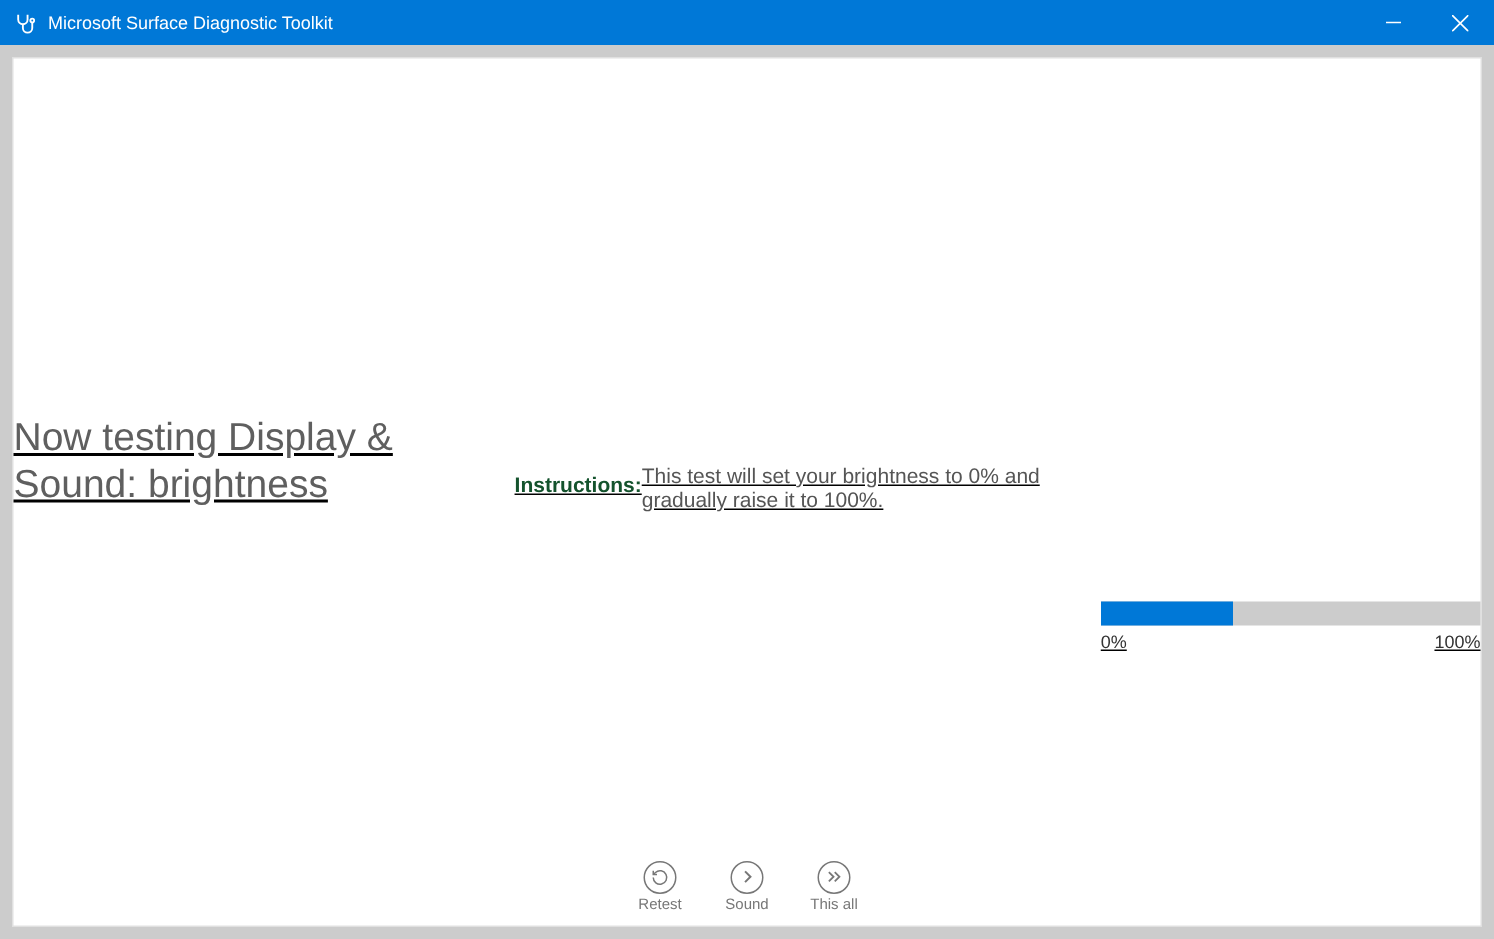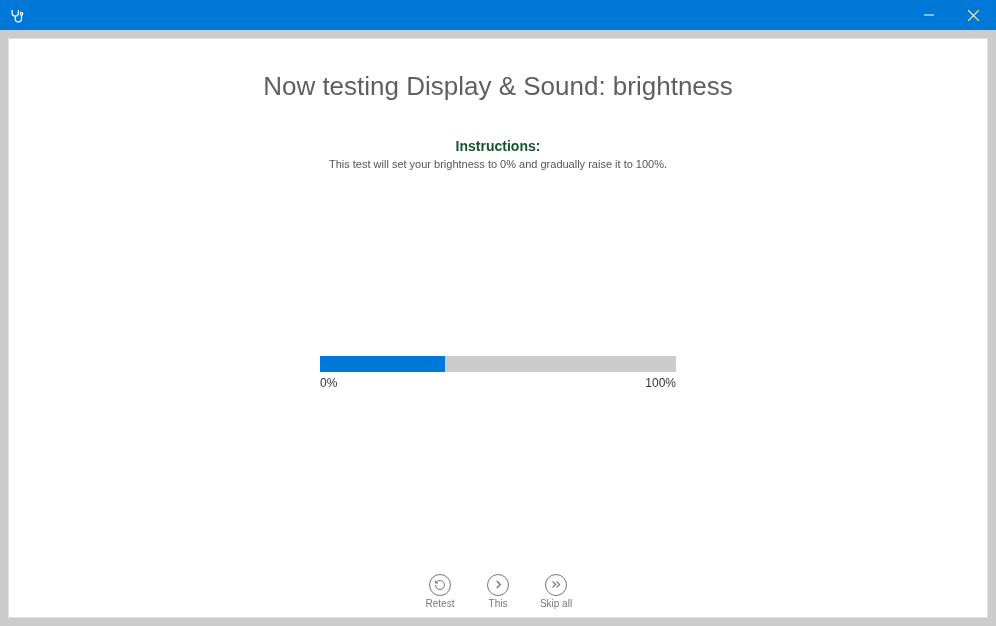--- a/index.html
+++ b/index.html
@@ -59,38 +59,39 @@
       background: #ffffff;
       width: 100%;
       height: 100%;
       display: flex;
       flex-direction: column;
       border: 1px solid #e0e0e0;
     }
     .content {
       flex: 1;
       display: flex;
-      flex-direction: column;
-      align-items: center;
-      padding-top: 32px;
+      flex-direction: row;
+      align-items: center;
+      padding-top: 44px;
+      text-decoration: underline;
     }
     .heading {
       font-size: 26px;
       font-weight: 400;
       color: #5f5f5f;
       margin-bottom: 36px;
     }
     .instructions-label {
       font-size: 14px;
       font-weight: 600;
       color: #14532d;
       margin-bottom: 4px;
     }
     .instructions-text {
-      font-size: 11px;
+      font-size: 14px;
       color: #555555;
     }
     .progress-wrap {
       width: 356px;
       margin-top: 186px;
     }
     .progress-bar {
       width: 100%;
       height: 16px;
       background: #cccccc;
@@ -141,20 +142,21 @@
 <body>
 
 <div class="titlebar">
   <span class="app-icon">
     <svg width="15" height="15" viewBox="0 0 24 24" fill="none" stroke="#ffffff" stroke-width="2">
       <path d="M5 3v5a5 5 0 0 0 10 0V3"></path>
       <path d="M10 13v4a5 5 0 0 0 10 0v-6"></path>
       <circle cx="20" cy="9" r="2"></circle>
     </svg>
   </span>
+  <span class="title">Microsoft Surface Diagnostic Toolkit</span>
   <div class="win-controls">
     <div class="ctl">
       <svg width="10" height="10" viewBox="0 0 10 10">
           <line x1="0" y1="5" x2="10" y2="5" stroke="#ffffff" stroke-width="1"></line>
         </svg>
     </div>
     <div class="ctl">
       <svg width="11" height="11" viewBox="0 0 10 10">
           <line x1="0" y1="0" x2="10" y2="10" stroke="#ffffff" stroke-width="1"></line>
           <line x1="10" y1="0" x2="0" y2="10" stroke="#ffffff" stroke-width="1"></line>
@@ -190,26 +192,26 @@
           </svg>
         </span>
         <span class="label">Retest</span>
       </div>
       <div class="footer-btn">
         <span class="icon-circle">
           <svg width="9" height="9" viewBox="0 0 10 10" fill="none" stroke="#777777" stroke-width="1.5">
             <polyline points="3,1 7,5 3,9"></polyline>
           </svg>
         </span>
-        <span class="label">This</span>
+        <span class="label">Sound</span>
       </div>
       <div class="footer-btn">
         <span class="icon-circle">
           <svg width="11" height="9" viewBox="0 0 14 10" fill="none" stroke="#777777" stroke-width="1.5">
             <polyline points="2,1 6,5 2,9"></polyline>
             <polyline points="7,1 11,5 7,9"></polyline>
           </svg>
         </span>
-        <span class="label">Skip all</span>
+        <span class="label">This all</span>
       </div>
     </div>
   </div>
 </div>
 
 </body></html>

